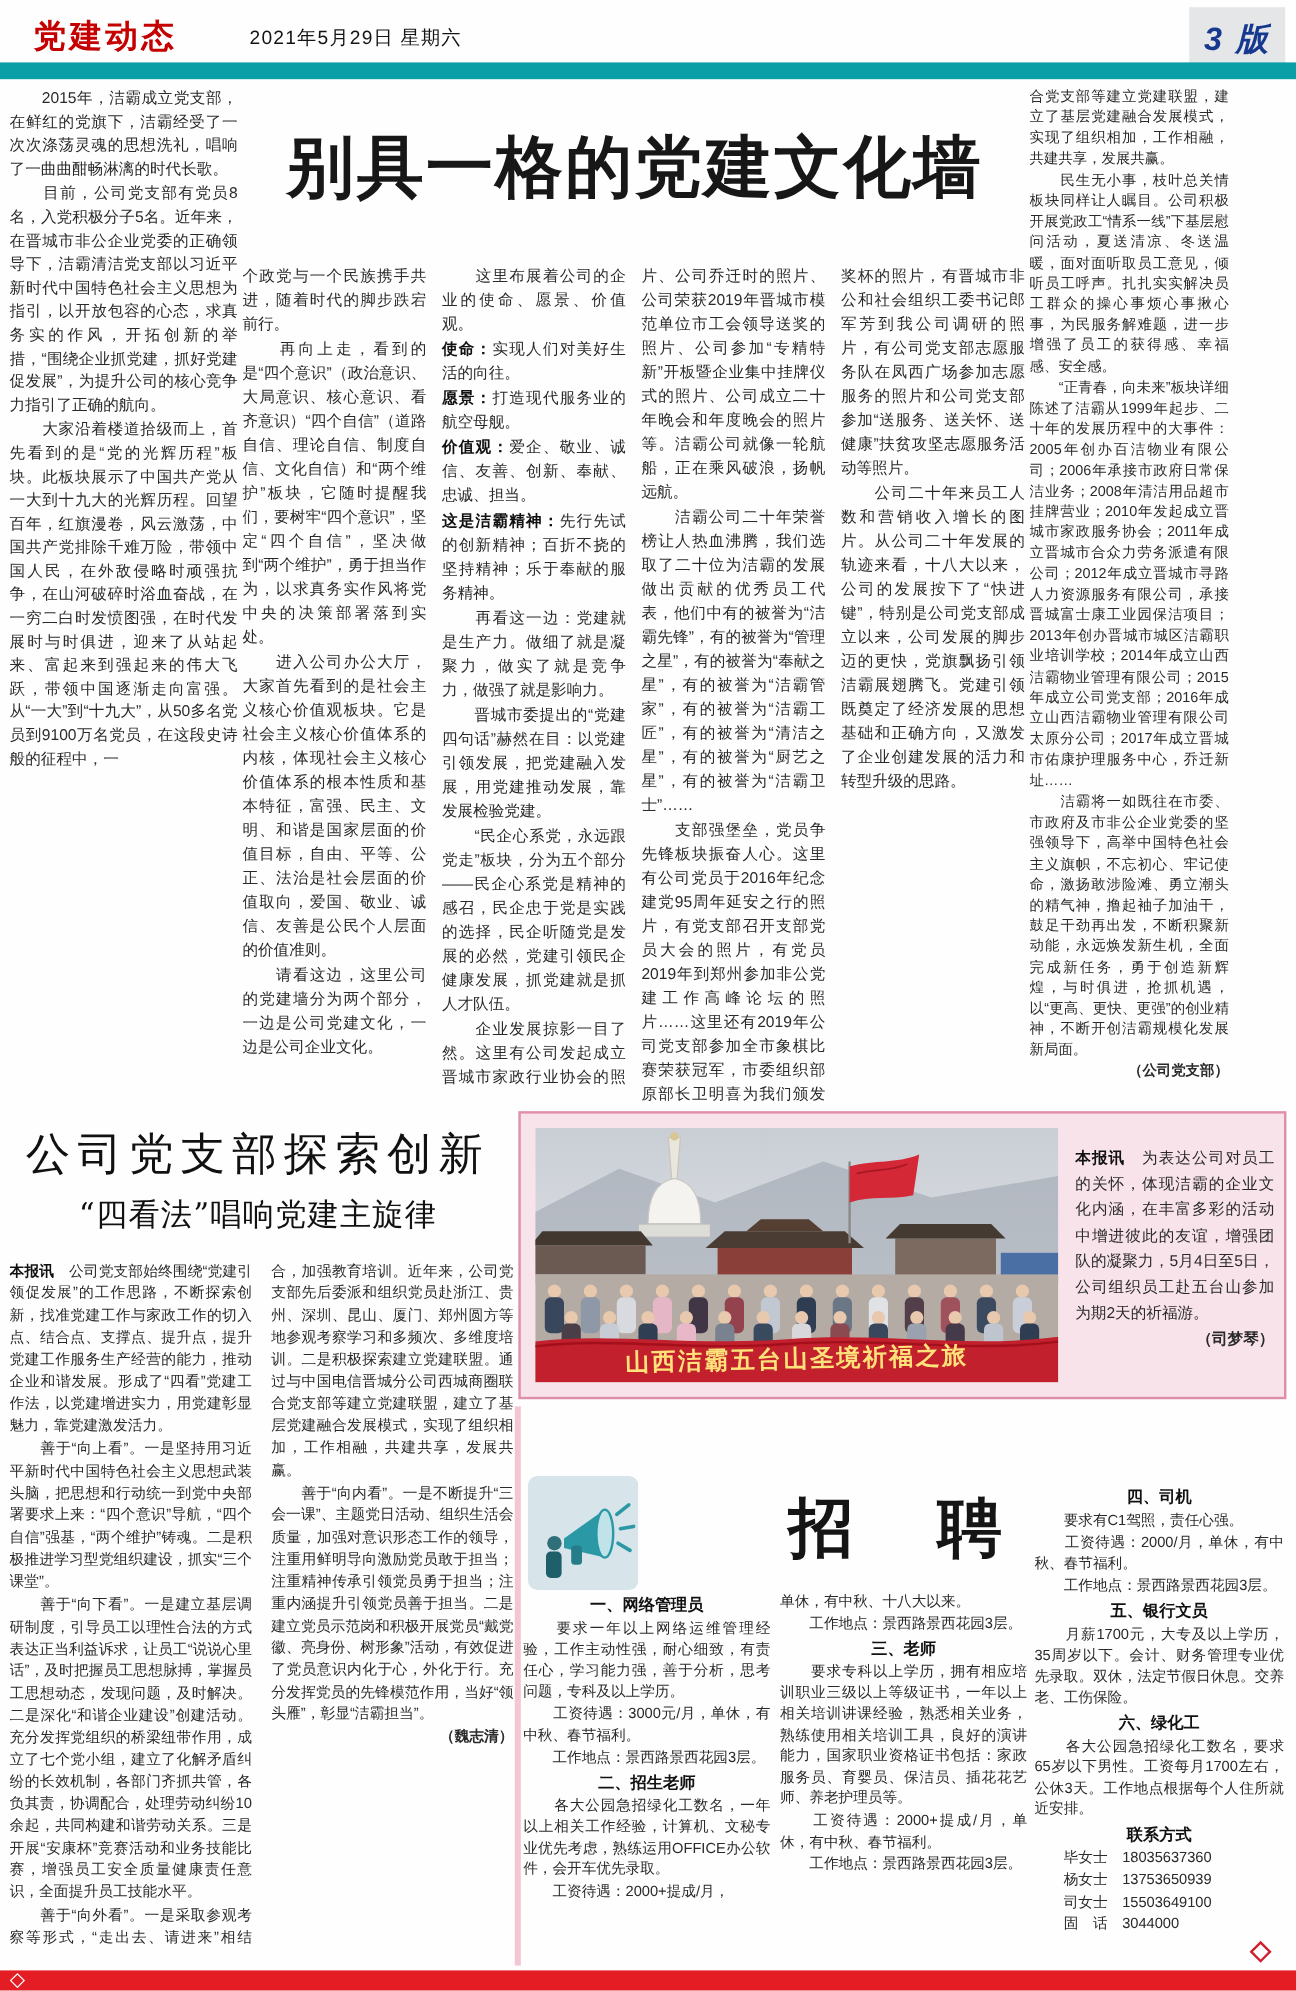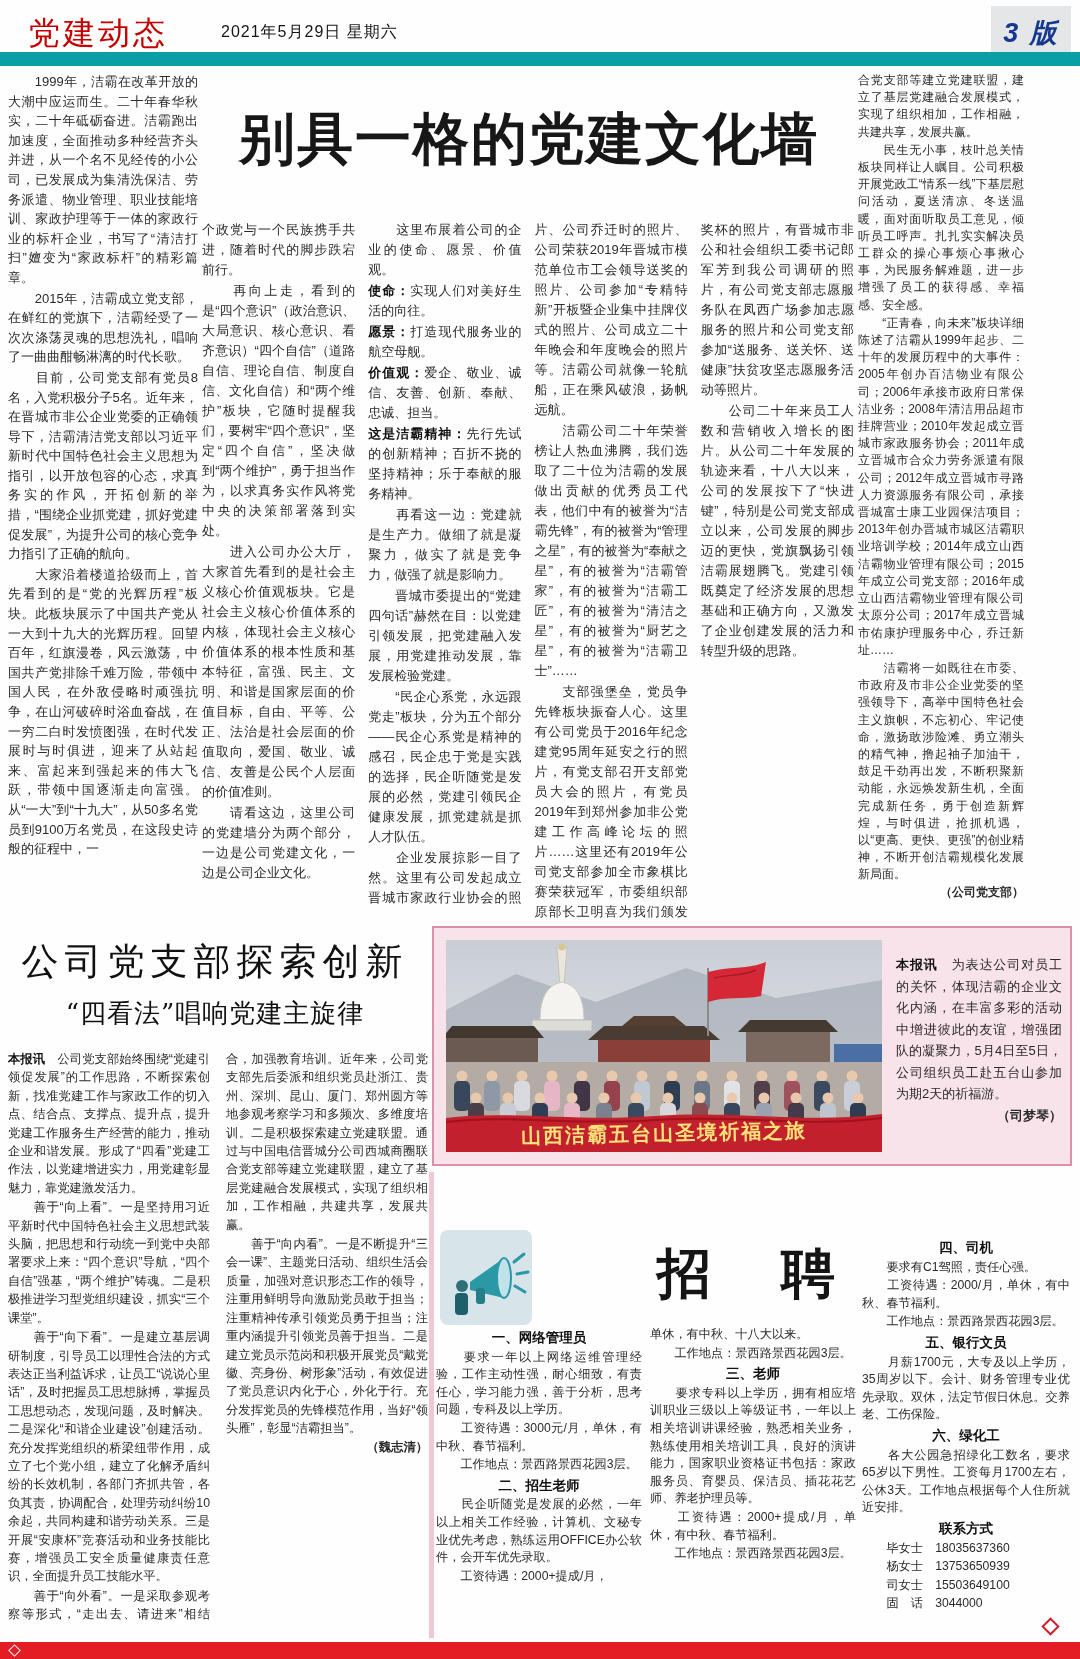--- a/index.html
+++ b/index.html
@@ -5,22 +5,22 @@
   html,body{margin:0;padding:0;background:#e9e9e9;}
   .page{position:relative;width:1080px;height:1659px;background:#fefefe;margin:0 auto;
         font-family:"Liberation Sans","DejaVu Sans",sans-serif;color:#2a2a2a;overflow:hidden;}
   .page *{box-sizing:border-box;}
   p{margin:0 0 1px 0;text-align:justify;}
   p.h{text-align:center;font-weight:bold;color:#111;margin:3px 0 2px 0;}
   p.r{text-align:right;font-family:Liberation Mono, monospace;font-weight:bold;}
   b{color:#111;}
 
   
-  .hdr-brand{position:absolute;left:28px;top:12px;font-size:32px;font-weight:400;color:#c40000;letter-spacing:3px;}
-  .hdr-date{position:absolute;left:221px;top:22px;font-size:16px;color:#141414;letter-spacing:1px;}
+  .hdr-brand{position:absolute;left:28px;top:12px;font-size:27px;font-weight:700;color:#c40000;letter-spacing:3px;}
+  .hdr-date{position:absolute;left:208px;top:22px;font-size:16px;color:#141414;letter-spacing:1px;}
   .hdr-pagebox{position:absolute;left:991px;top:6px;width:80px;height:53px;background:#e4e6e8;
                display:flex;align-items:center;justify-content:center;}
   .hdr-pageno{font-size:27px;font-weight:900;font-style:italic;color:#16388e;letter-spacing:2px;}
   .tealbar{position:absolute;left:0;top:52px;width:1080px;height:14px;background:#0a9fa6;}
 
   
   .a1-left{position:absolute;left:8px;top:72px;width:190px;height:850px;
            font-size:13px;line-height:19.6px;overflow:hidden;}
   .a1-headline{position:absolute;left:198px;top:102px;width:662px;text-align:center;
                font-size:56px;font-weight:900;color:#171717;letter-spacing:2px;
@@ -75,21 +75,20 @@
 
   <div class="hdr-brand">党建动态</div>
   <div class="hdr-date">2021年5月29日  星期六</div>
   <div class="hdr-pagebox">
     <span class="hdr-pageno">3 版</span>
   </div>
   <div class="tealbar"></div>
 
   <h1 class="a1-headline" style="margin:0;">别具一格的党建文化墙</h1>
   <div class="a1-left">
-      <p>　　1999年，洁霸在改革开放的大潮中应运而生。二十年春华秋实，二十年砥砺奋进。洁霸跑出加速度，全面推动多种经营齐头并进，从一个名不见经传的小公司，已发展成为集清洗保洁、劳务派遣、物业管理、职业技能培训、家政护理等于一体的家政行业的标杆企业，书写了“清洁打扫”嬗变为“家政标杆”的精彩篇章。</p>
       <p>　　2015年，洁霸成立党支部，在鲜红的党旗下，洁霸经受了一次次涤荡灵魂的思想洗礼，唱响了一曲曲酣畅淋漓的时代长歌。</p>
       <p>　　目前，公司党支部有党员8名，入党积极分子5名。近年来，在晋城市非公企业党委的正确领导下，洁霸清洁党支部以习近平新时代中国特色社会主义思想为指引，以开放包容的心态，求真务实的作风，开拓创新的举措，“围绕企业抓党建，抓好党建促发展”，为提升公司的核心竞争力指引了正确的航向。</p>
       <p>　　大家沿着楼道拾级而上，首先看到的是“党的光辉历程”板块。此板块展示了中国共产党从一大到十九大的光辉历程。回望百年，红旗漫卷，风云激荡，中国共产党排除千难万险，带领中国人民，在外敌侵略时顽强抗争，在山河破碎时浴血奋战，在一穷二白时发愤图强，在时代发展时与时俱进，迎来了从站起来、富起来到强起来的伟大飞跃，带领中国逐渐走向富强。从“一大”到“十九大”，从50多名党员到9100万名党员，在这段史诗般的征程中，一</p>
     </div>
   <div class="a1-mid">
       <p>个政党与一个民族携手共进，随着时代的脚步跌宕前行。</p>
       <p>　　再向上走，看到的是“四个意识”（政治意识、大局意识、核心意识、看齐意识）“四个自信”（道路自信、理论自信、制度自信、文化自信）和“两个维护”板块，它随时提醒我们，要树牢“四个意识”，坚定“四个自信”，坚决做到“两个维护”，勇于担当作为，以求真务实作风将党中央的决策部署落到实处。</p>
       <p>　　进入公司办公大厅，大家首先看到的是社会主义核心价值观板块。它是社会主义核心价值体系的内核，体现社会主义核心价值体系的根本性质和基本特征，富强、民主、文明、和谐是国家层面的价值目标，自由、平等、公正、法治是社会层面的价值取向，爱国、敬业、诚信、友善是公民个人层面的价值准则。</p>
       <p>　　请看这边，这里公司的党建墙分为两个部分，一边是公司党建文化，一边是公司企业文化。</p>
       <p>　　这里布展着公司的企业的使命、愿景、价值观。</p>
@@ -222,21 +221,21 @@
       <line x1="75" y1="56" x2="85" y2="62" stroke="#2b98a6" stroke-width="3" stroke-linecap="round"></line>
     </svg>
   </div>
   <div class="r-title">招　聘</div>
   <div class="rcol rcol1">
       <p class="h">一、网络管理员</p>
       <p>　　要求一年以上网络运维管理经验，工作主动性强，耐心细致，有责任心，学习能力强，善于分析，思考问题，专科及以上学历。</p>
       <p>　　工资待遇：3000元/月，单休，有中秋、春节福利。</p>
       <p>　　工作地点：景西路景西花园3层。</p>
       <p class="h">二、招生老师</p>
-      <p>　　民企听随党是发展的必然，一年以上相关工作经验，计算机、文秘专业优先考虑，熟练运用OFFICE办公软件，会开车优先录取。</p>
+      <p>　　各大公园急招绿化工数名，一年以上相关工作经验，计算机、文秘专业优先考虑，熟练运用OFFICE办公软件，会开车优先录取。</p>
       <p>　　工资待遇：2000+提成/月，</p>
     </div>
   <div class="rcol rcol2">
       <p>单休，有中秋、十八大以来。</p>
       <p>　　工作地点：景西路景西花园3层。</p>
       <p class="h">三、老师</p>
       <p>　　要求专科以上学历，拥有相应培训职业三级以上等级证书，一年以上相关培训讲课经验，熟悉相关业务，熟练使用相关培训工具，良好的演讲能力，国家职业资格证书包括：家政服务员、育婴员、保洁员、插花花艺师、养老护理员等。</p>
       <p>　　工资待遇：2000+提成/月，单休，有中秋、春节福利。</p>
       <p>　　工作地点：景西路景西花园3层。</p>
     </div>

